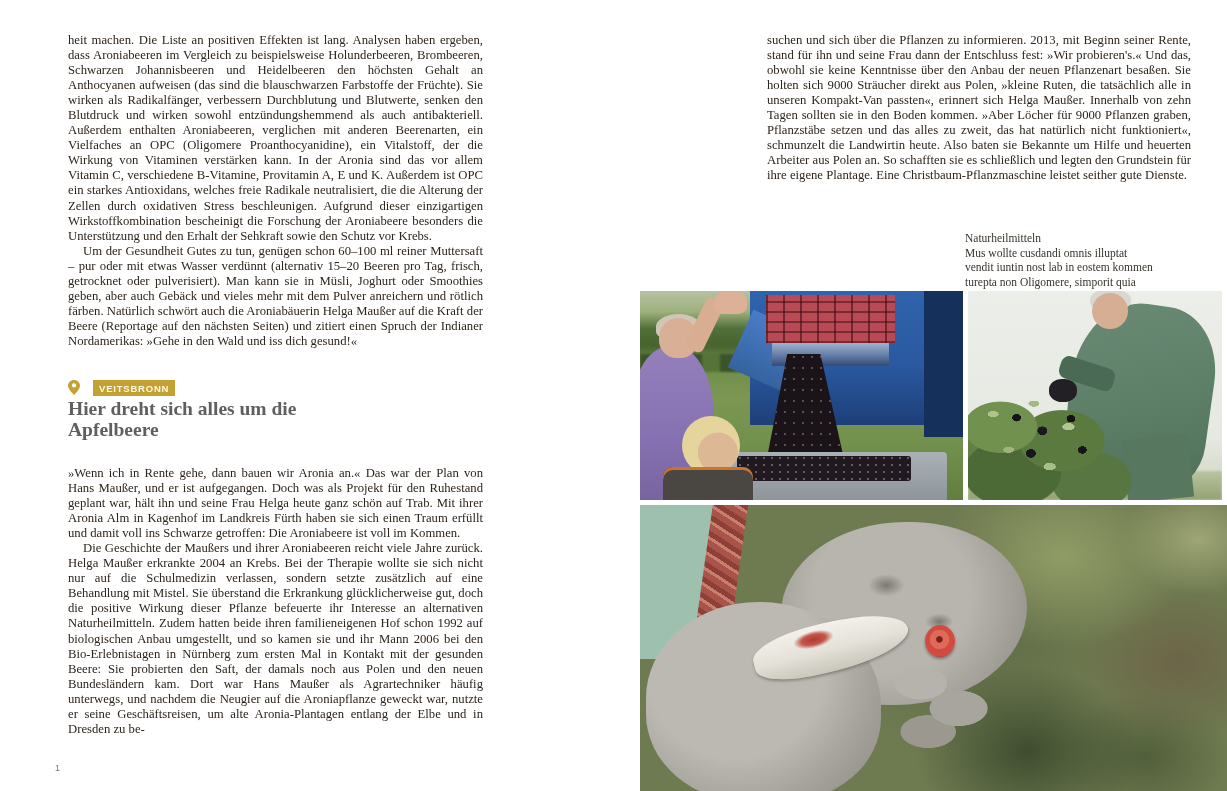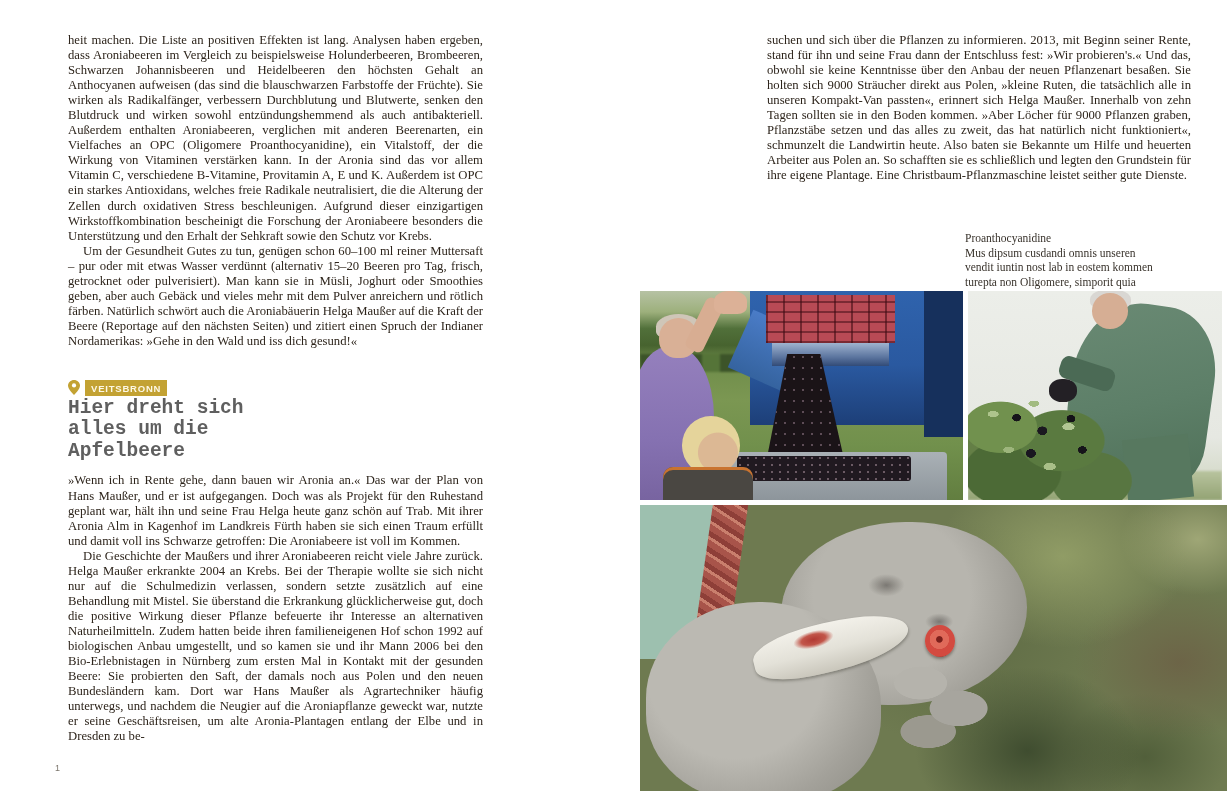--- a/index.html
+++ b/index.html
@@ -9,37 +9,37 @@
     margin:0 auto;
   }
   
   .col{position:absolute;text-align:justify;hyphens:auto;-webkit-hyphens:auto;}
   .col p{margin:0;font-size:12.7px;line-height:15.05px;color:#2d241b;}
   .col p.indent{text-indent:15px;}
   .article-left{left:68px;top:33px;width:415px;}
   .article-right{left:755px;top:33px;width:424px;margin-left:12px;}
 
   
-  .tag-row{margin-top:31px;display:flex;align-items:flex-start;gap:5px;}
+  .tag-row{margin-top:31px;display:flex;align-items:flex-start;gap:13px;}
   .pin{width:12px;height:15px;flex:0 0 auto;}
   .tag{
     display:inline-block;background:#c3a233;color:#fdf8e4;
     font-family:"Liberation Sans",sans-serif;font-weight:bold;
     font-size:9.5px;letter-spacing:.8px;padding:3px 6px 2px 6px;
   }
   .sec-title{
     margin:14px 0 0 0;font-family:"Liberation Sans",sans-serif;
     font-weight:bold;font-size:21px;line-height:23px;color:#181818;
     text-align:left;
   }
   .sec-subtitle{
     margin:2px 0 0 0;font-size:19.5px;line-height:21.5px;color:#5f5f5f;
-    width:240px;text-align:left;font-family:Liberation Mono, monospace;
-  }
-  .sec-body{margin-top:11px;}
+    width:240px;text-align:left;
+  }
+  .sec-body{margin-top:25px;}
 
   
   .caption{position:absolute;left:965px;top:231px;width:230px;
     font-size:11.5px;line-height:14.6px;color:#38322b;text-align:left;}
   .caption div{margin:0;}
 
   .pagenum{position:absolute;left:55px;top:763px;font-family:"Liberation Sans",sans-serif;
     font-size:9px;color:#7c766d;}
 
   
@@ -199,22 +199,22 @@
       <p>»Wenn ich in Rente gehe, dann bauen wir Aronia an.« Das war der Plan von Hans Maußer, und er ist aufgegangen. Doch was als Projekt für den Ruhestand geplant war, hält ihn und seine Frau Helga heute ganz schön auf Trab. Mit ihrer Aronia Alm in Kagenhof im Landkreis Fürth haben sie sich einen Traum erfüllt und damit voll ins Schwarze getroffen: Die Aroniabeere ist voll im Kommen.</p>
       <p class="indent">Die Geschichte der Maußers und ihrer Aroniabeeren reicht viele Jahre zurück. Helga Maußer erkrankte 2004 an Krebs. Bei der Therapie wollte sie sich nicht nur auf die Schulmedizin verlassen, sondern setzte zusätzlich auf eine Behandlung mit Mistel. Sie überstand die Erkrankung glücklicherweise gut, doch die positive Wirkung dieser Pflanze befeuerte ihr Interesse an alternativen Naturheilmitteln. Zudem hatten beide ihren familieneigenen Hof schon 1992 auf biologischen Anbau umgestellt, und so kamen sie und ihr Mann 2006 bei den Bio-Erlebnistagen in Nürnberg zum ersten Mal in Kontakt mit der gesunden Beere: Sie probierten den Saft, der damals noch aus Polen und den neuen Bundesländern kam. Dort war Hans Maußer als Agrartechniker häufig unterwegs, und nachdem die Neugier auf die Aroniapflanze geweckt war, nutzte er seine Geschäftsreisen, um alte Aronia-Plantagen entlang der Elbe und in Dresden zu be-</p>
     </div>
   </div>
 
   <div class="col article-right">
     <p>suchen und sich über die Pflanzen zu informieren. 2013, mit Beginn seiner Rente, stand für ihn und seine Frau dann der Entschluss fest: »Wir probieren's.« Und das, obwohl sie keine Kenntnisse über den Anbau der neuen Pflanzenart besaßen. Sie holten sich 9000 Sträucher direkt aus Polen, »kleine Ruten, die tatsächlich alle in unseren Kompakt-Van passten«, erinnert sich Helga Maußer. Innerhalb von zehn Tagen sollten sie in den Boden kommen. »Aber Löcher für 9000 Pflanzen graben, Pflanzstäbe setzen und das alles zu zweit, das hat natürlich nicht funktioniert«, schmunzelt die Landwirtin heute. Also baten sie Bekannte um Hilfe und heuerten Arbeiter aus Polen an. So schafften sie es schließlich und legten den Grundstein für ihre eigene Plantage. Eine Christbaum-Pflanzmaschine leistet seither gute Dienste.</p>
   </div>
 
   <div class="caption">
-    <div>Proanthocyanidine</div>
-    <div>Mus dipsum cusdandi omnis unseren</div>
+    <div>Naturheilmitteln</div>
+    <div>Mus wollte cusdandi omnis illuptat</div>
     <div>vendit iuntin nost lab in eostem kommen</div>
     <div>turepta non Oligomere, simporit quia</div>
   </div>
 
   <div class="pagenum">1</div>
 
   <div class="photo photo-harvest" role="img" aria-label="Frau in lila Jacke und Kind vor blauer Erntemaschine, die Aroniabeeren in einen grauen Behälter schüttet">
     <div class="ph1-bg"></div>
     <div class="ph1-hedge"></div>
     <div class="ph1-machine"></div>

